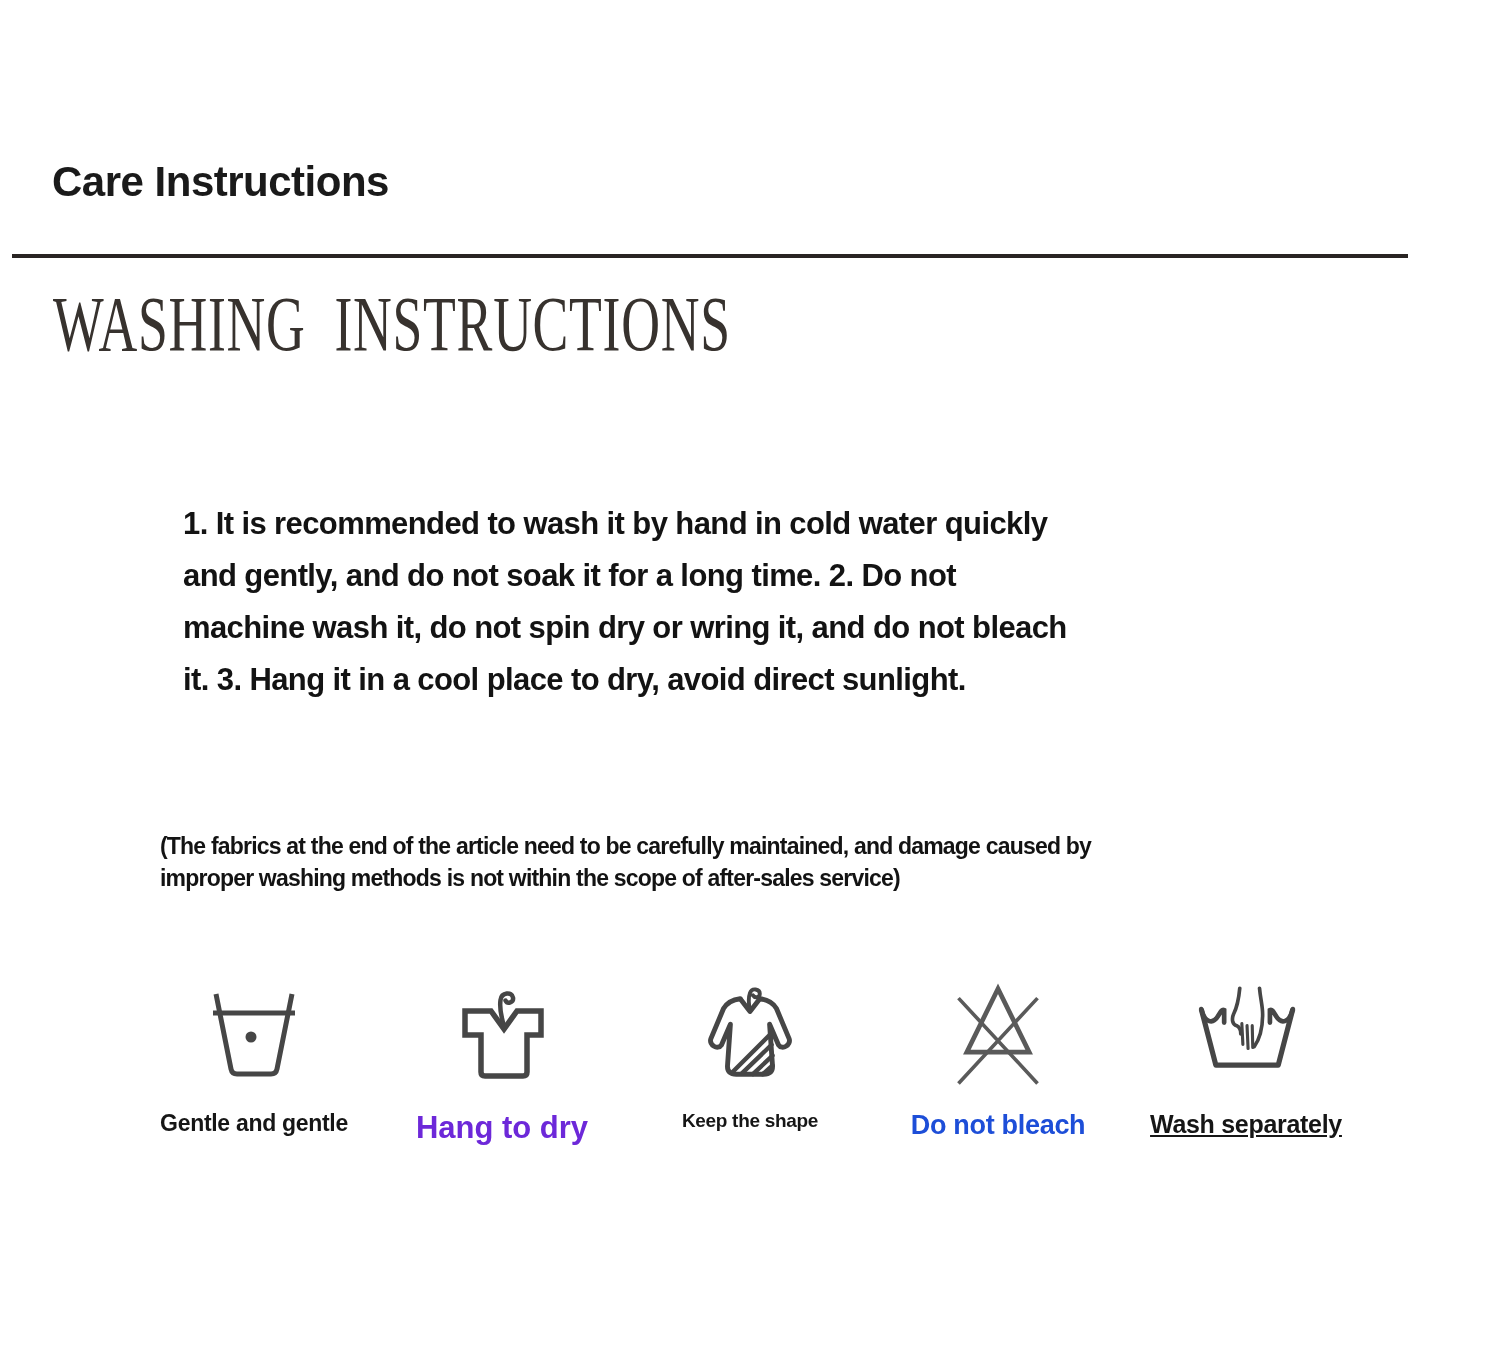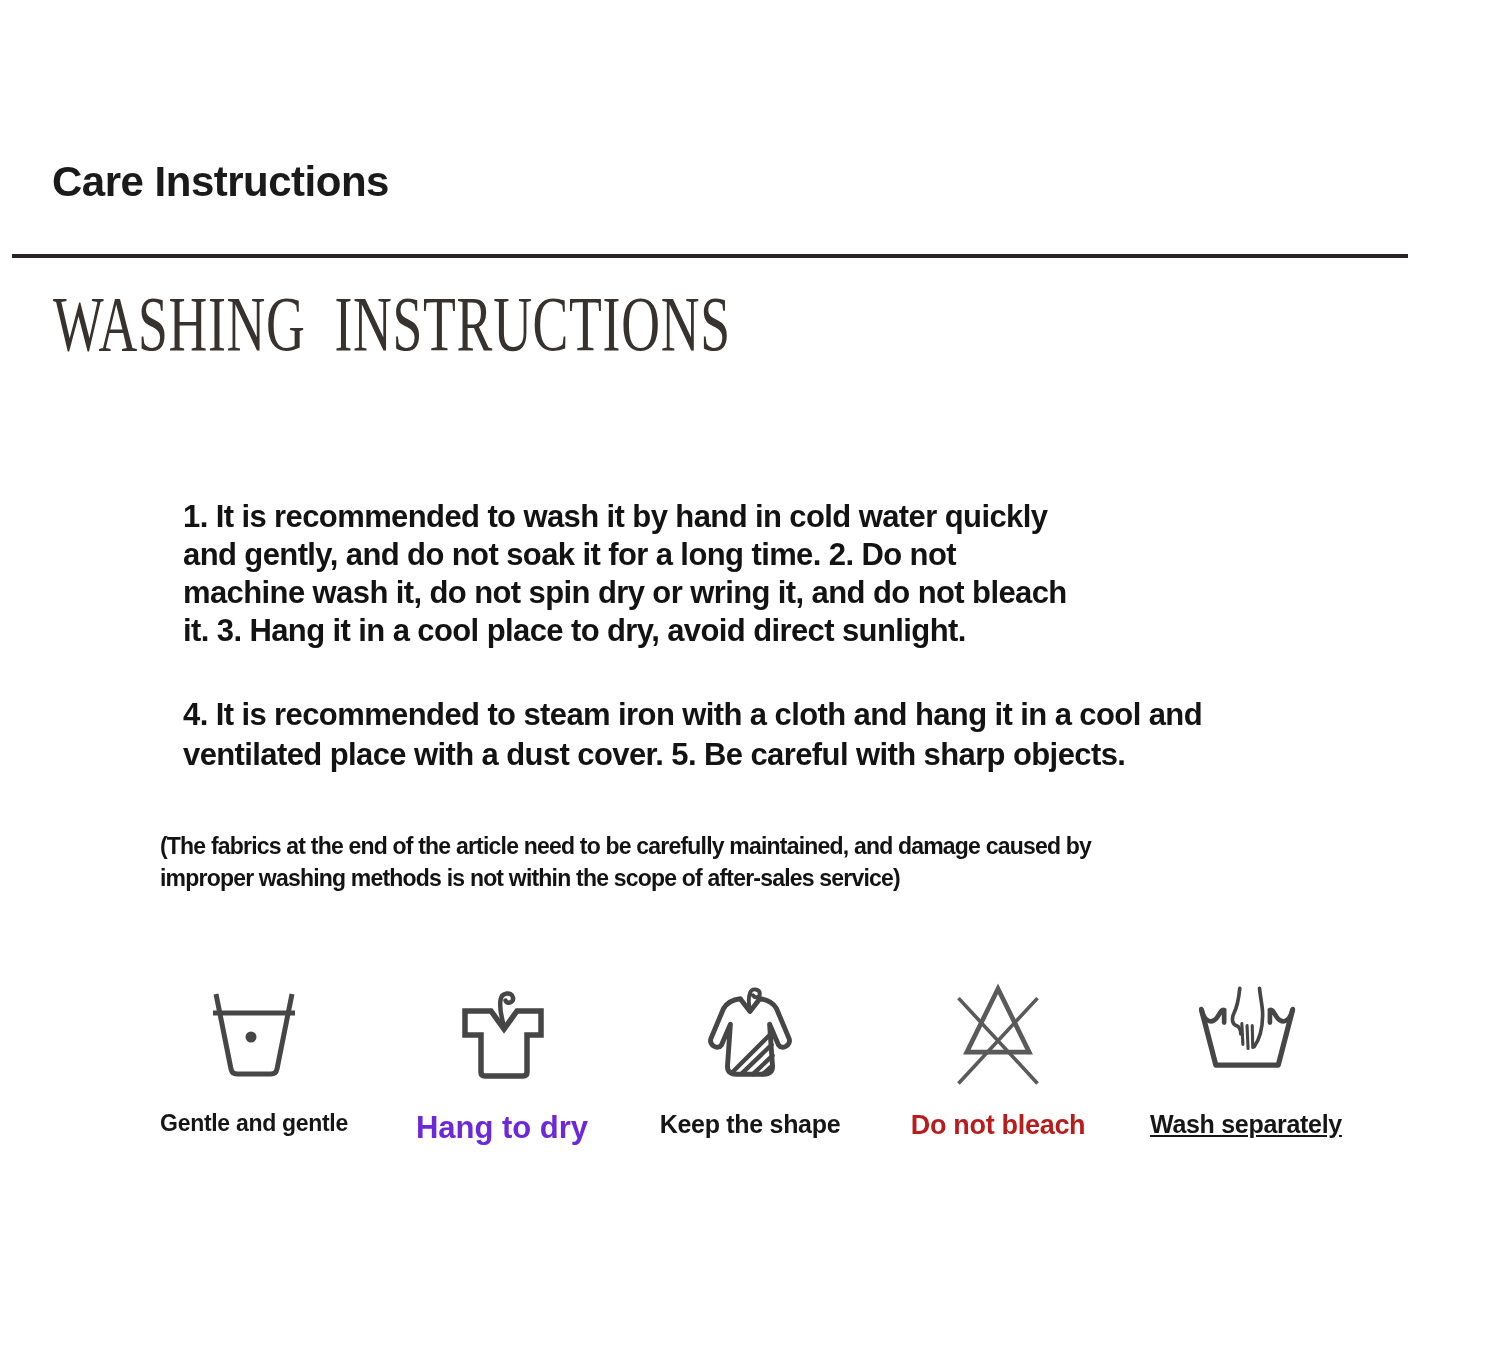--- a/index.html
+++ b/index.html
@@ -25,62 +25,60 @@
     font-size:79px;font-weight:400;color:#37322e;
     line-height:1.0;white-space:nowrap;
     transform:scaleX(0.68);transform-origin:left top;
     letter-spacing:1px;word-spacing:22px;
   }
   .body-text{
     position:absolute;
     font-weight:bold;color:#131313;
     white-space:pre-line;
   }
-  .para-1{left:183px;top:498px;font-size:31px;line-height:38px;letter-spacing:-0.6px;}
+  .para-1{left:183px;top:498px;font-size:31px;line-height:52px;letter-spacing:-0.6px;}
   .para-2{left:183px;top:695px;font-size:31px;line-height:40px;letter-spacing:-0.6px;}
   .note{left:160px;top:830px;font-size:23px;line-height:32px;letter-spacing:-0.8px;}
   .care-row{
     position:absolute;left:130px;top:980px;width:1240px;
     display:flex;flex-direction:row;
   }
   .care-item{
     flex:1 1 0;display:flex;flex-direction:column;align-items:center;
   }
   .care-icon{
     height:108px;width:110px;display:flex;align-items:center;justify-content:center;
   }
   .care-icon svg{display:block;}
   .care-label{
     margin-top:22px;font-weight:bold;color:#161616;
     white-space:nowrap;text-align:center;letter-spacing:-0.3px;
   }
   .care-item:nth-child(1) .care-label{font-size:23px;}
   .care-item:nth-child(2) .care-label{font-size:31px;letter-spacing:0;}
-  .care-item:nth-child(3) .care-label{font-size:25px;}
+  .care-item:nth-child(3) .care-label{font-size:19px;}
   .care-item:nth-child(4) .care-label{font-size:27px;}
   .care-item:nth-child(5) .care-label{font-size:25px;}
 </style>
 </head>
 <body>
 
 <div class="page">
 
   <div class="page-title">Care Instructions</div>
 
   <div class="rule"></div>
 
   <div class="section-heading">WASHING INSTRUCTIONS</div>
 
   <div class="body-text para-1">1. It is recommended to wash it by hand in cold water quickly
 and gently, and do not soak it for a long time. 2. Do not
 machine wash it, do not spin dry or wring it, and do not bleach
 it. 3. Hang it in a cool place to dry, avoid direct sunlight.</div>
 
-  <div class="body-text para-2">4. It is recommended to steam iron with a cloth and hang it in a cool and
-ventilated place with a dust cover. 5. Be careful with sharp objects.</div>
 
   <div class="body-text note">(The fabrics at the end of the article need to be carefully maintained, and damage caused by
 improper washing methods is not within the scope of after-sales service)</div>
 
   <div class="care-row">
     <div class="care-item">
       <div class="care-icon">
     <svg width="100" height="104" viewBox="0 0 100 100" fill="none">
       <path d="M12 10 L27 85 Q28 90 33 90 L67 90 Q72 90 73 85 L88 10" stroke="#464646" stroke-width="5" stroke-linejoin="round"></path>
       <line x1="9" y1="29" x2="91" y2="29" stroke="#464646" stroke-width="5"></line>
@@ -112,21 +110,21 @@
       <div class="care-label" style="color: rgb(22, 22, 22);">Keep the shape</div>
     </div>
 
     <div class="care-item">
       <div class="care-icon">
     <svg width="104" height="110" viewBox="0 0 100 105" fill="none">
       <path d="M50 9 L20 70 L80 70 Z" stroke="#5a5a5a" stroke-width="4.5" stroke-linejoin="miter"></path>
       <path d="M12 18 L88 100 M88 18 L12 100" stroke="#5a5a5a" stroke-width="3.5"></path>
     </svg>
         </div>
-      <div class="care-label" style="color: #b91c1c;">Do not bleach</div>
+      <div class="care-label" style="color: #1d4ed8;">Do not bleach</div>
     </div>
 
     <div class="care-item">
       <div class="care-icon">
     <svg width="104" height="100" viewBox="0 0 100 96" fill="none">
       <path d="M7 24 L21 78 L81 78 L95 24" stroke="#464646" stroke-width="5" stroke-linejoin="round"></path>
       <path d="M7 24 C10 37 18 39 23 31 C26 26 27 24 29 25 L29 37" stroke="#464646" stroke-width="4.5" stroke-linecap="round"></path>
       <path d="M95 24 C92 37 84 39 79 31 C76 26 75 24 73 25 L73 37" stroke="#464646" stroke-width="4.5" stroke-linecap="round"></path>
       <path d="M44 4 C43 15 41 23 38 29 C36 34 37 39 41 40 C43 41 45 44 45 48" stroke="#464646" stroke-width="3.5" stroke-linecap="round"></path>
       <path d="M63 4 C64 15 66 21 66 29 C66 43 63 53 58 60" stroke="#464646" stroke-width="3.5" stroke-linecap="round"></path>

